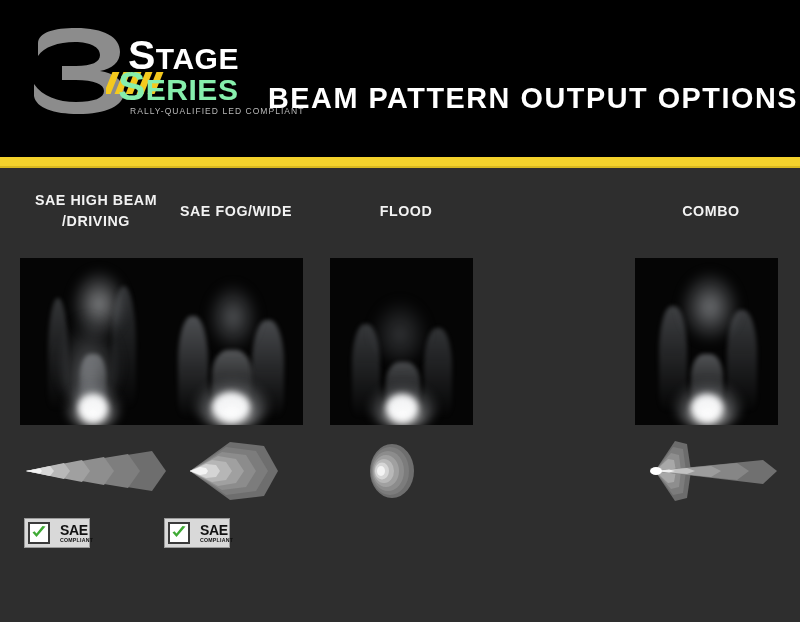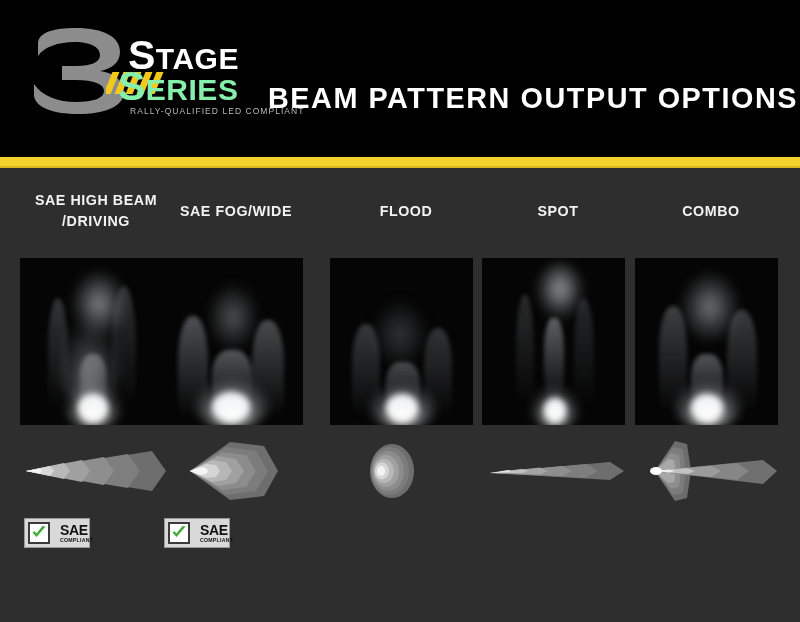--- a/index.html
+++ b/index.html
@@ -243,43 +243,20 @@
           <ellipse cx="60" cy="31" rx="19" ry="24" fill="#7c7c7c"></ellipse>
           <ellipse cx="58" cy="31" rx="16" ry="20" fill="#8c8c8c"></ellipse>
           <ellipse cx="56" cy="31" rx="13" ry="16" fill="#a0a0a0"></ellipse>
           <ellipse cx="54" cy="31" rx="10" ry="12" fill="#b8b8b8"></ellipse>
           <ellipse cx="52" cy="31" rx="7" ry="8.5" fill="#d6d6d6"></ellipse>
           <ellipse cx="51" cy="31" rx="4" ry="5" fill="#f4f4f4"></ellipse>
         </svg>
       </div>
     </div>
 
-    <div class="col" style="left:482px">
-      <div class="col-label" style="top:32px">SPOT</div>
-
-      <div class="photo">
-        <div class="glow" style="left:52px;top:4px;width:52px;height:60px;background:radial-gradient(ellipse at 50% 45%,rgba(235,238,242,.62),rgba(120,124,130,.14) 58%,transparent 76%)"></div>
-        <div class="tree" style="left:34px;top:36px;width:18px;height:110px;background:linear-gradient(180deg,rgba(150,155,162,.26),rgba(26,28,31,.04));border-radius:50% 50% 18% 18%"></div>
-        <div class="tree" style="left:92px;top:40px;width:20px;height:106px;background:linear-gradient(180deg,rgba(145,150,158,.24),rgba(26,28,31,.04));border-radius:50% 50% 18% 18%"></div>
-        <div class="tree" style="left:62px;top:60px;width:20px;height:86px;background:linear-gradient(180deg,rgba(205,209,215,.44),rgba(40,42,46,.05));border-radius:40%"></div>
-        <div class="hot" style="left:62px;top:140px;width:22px;height:24px;"></div>
-        <div class="glow" style="left:48px;top:128px;width:50px;height:42px;background:radial-gradient(ellipse at 50% 75%,rgba(255,255,255,.82),rgba(185,190,196,.24) 52%,transparent 78%)"></div>
-      </div>
-
-      <div class="beam">
-        <svg width="152" height="62" viewBox="0 0 152 62">
-          <path d="M8 33 L128 22 L142 31 L128 40 Z" fill="#6e6e6e"></path>
-          <path d="M8 33 L104 24 L116 31 L104 38 Z" fill="#7e7e7e"></path>
-          <path d="M8 33 L80 26 L90 31 L80 36 Z" fill="#8e8e8e"></path>
-          <path d="M8 33 L58 27.5 L66 31 L58 34.5 Z" fill="#a4a4a4"></path>
-          <path d="M8 33 L40 29 L46 31 L40 33 Z" fill="#c0c0c0"></path>
-          <path d="M8 33 L26 30 L30 31 L26 32 Z" fill="#e8e8e8"></path>
-        </svg>
-      </div>
-    </div>
 
     <div class="col" style="left:635px">
       <div class="col-label" style="top:32px">COMBO</div>
 
       <div class="photo">
         <div class="glow" style="left:44px;top:12px;width:62px;height:74px;background:radial-gradient(ellipse at 50% 50%,rgba(215,219,225,.50),rgba(110,114,120,.12) 60%,transparent 76%)"></div>
         <div class="tree" style="left:24px;top:48px;width:28px;height:104px;background:linear-gradient(180deg,rgba(172,177,185,.34),rgba(28,30,33,.05));border-radius:45% 45% 18% 18%"></div>
         <div class="tree" style="left:92px;top:52px;width:30px;height:100px;background:linear-gradient(180deg,rgba(168,173,181,.32),rgba(28,30,33,.05));border-radius:45% 45% 18% 18%"></div>
         <div class="tree" style="left:56px;top:96px;width:32px;height:58px;background:linear-gradient(180deg,rgba(195,199,206,.40),rgba(40,42,46,.05));border-radius:40%"></div>
         <div class="hot" style="left:56px;top:136px;width:32px;height:28px;"></div>

